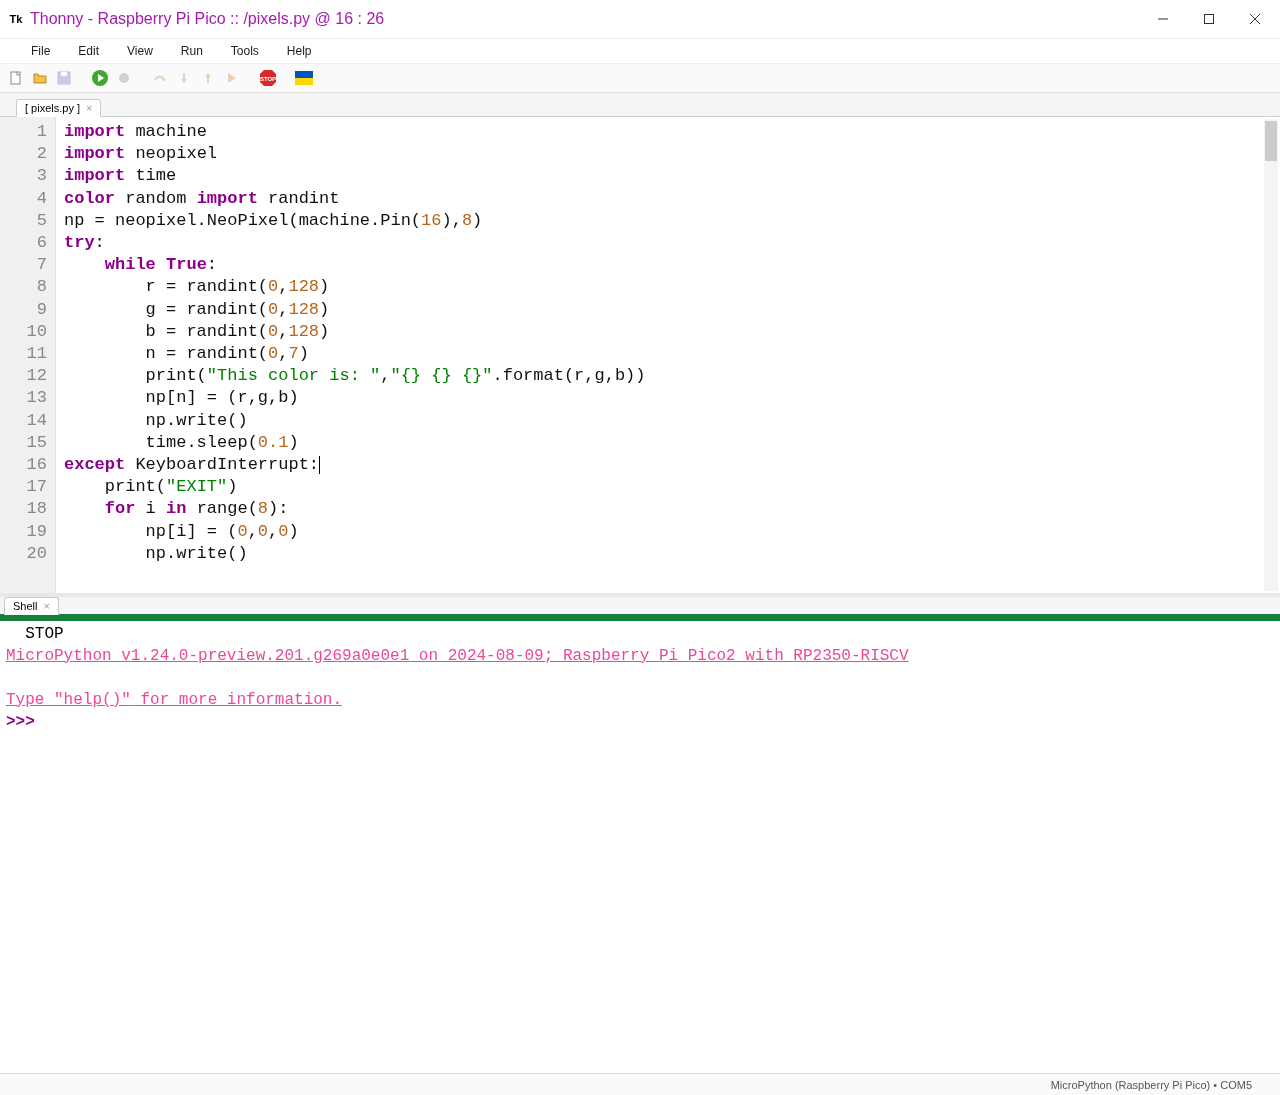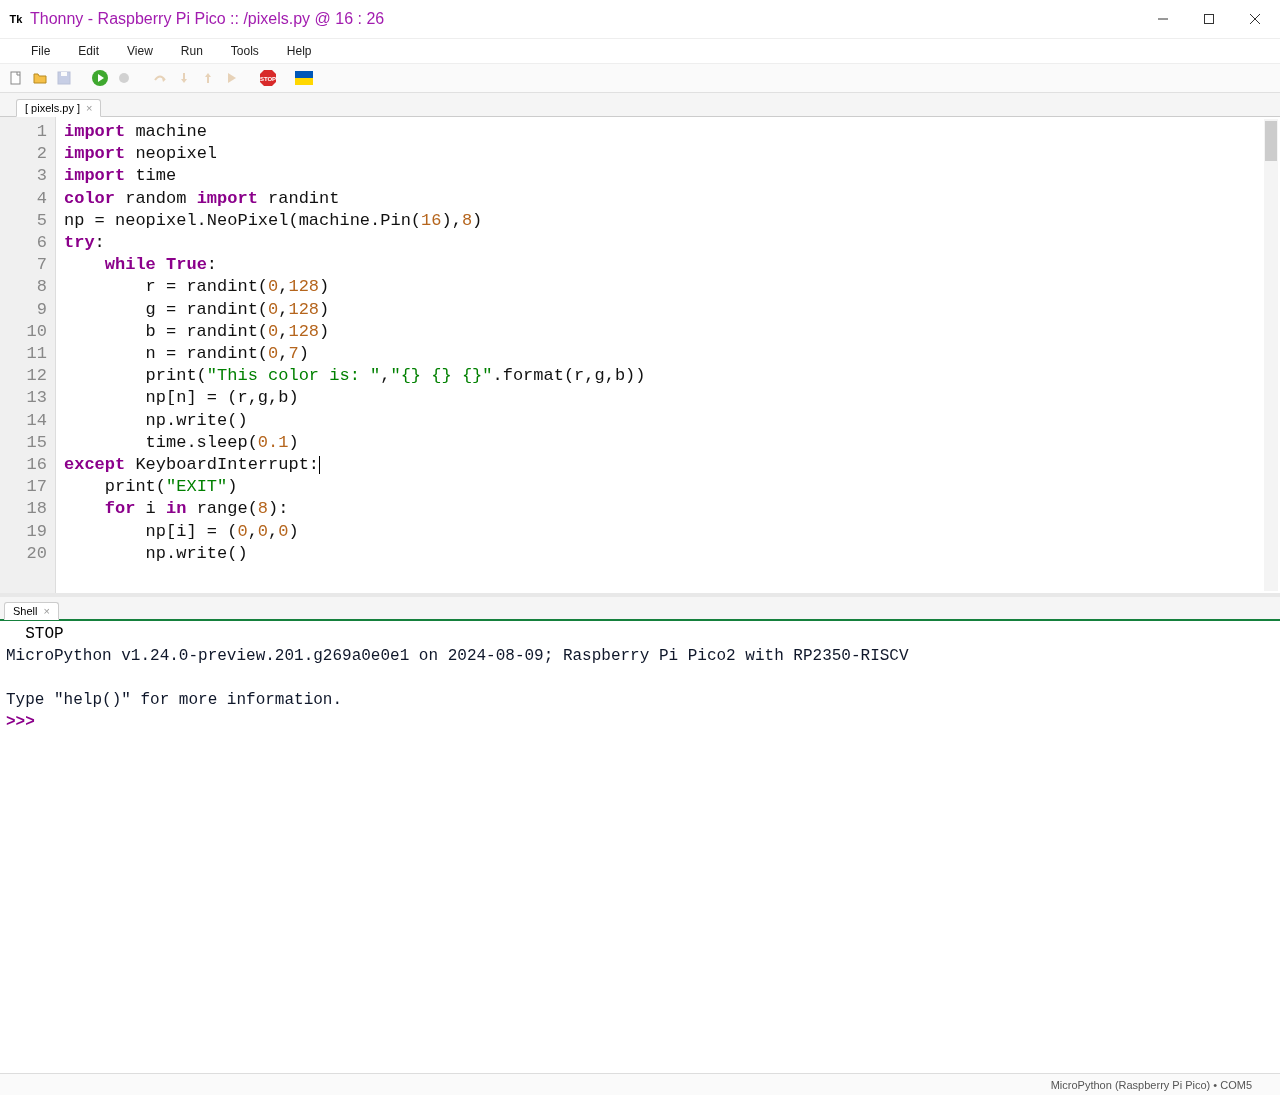--- a/index.html
+++ b/index.html
@@ -21,23 +21,23 @@
 .tab .close { color:#999; font-size:11px; }
 .editor { flex: 0 0 480px; display:flex; background:#fff; border-bottom: 4px solid #e8e8e8; position:relative; }
 .gutter { width: 56px; background:#f0f0f0; border-right:1px solid #ddd; padding: 4px 8px 4px 0; text-align:right; font-family: Consolas, "Courier New", monospace; font-size:17px; color:#888; line-height:22.2px; }
 .code { flex:1; padding: 4px 8px; font-family: Consolas, "Courier New", monospace; font-size:17px; color:#111; line-height:22.2px; white-space:pre; overflow:auto; }
 .kw { color:#8b008b; font-weight:bold; }
 .kwb { color:#8b008b; font-weight:bold; }
 .num { color:#b5651d; }
 .str { color:#008000; }
 .scroll-v { position:absolute; right:2px; top:2px; bottom:2px; width:14px; background:#f4f4f4; }
 .scroll-v .thumb { position:absolute; left:1px; right:1px; top:2px; height:40px; background:#ccc; }
-.shelltab { height: 24px; display:flex; align-items:flex-end; padding: 0 4px; border-bottom:2px solid #15803d; background:#f5f5f5; }
+.shelltab { height: 24px; display:flex; align-items:flex-end; padding: 0 4px; border-bottom:7px solid #15803d; background:#f5f5f5; }
 .shell { flex:1; padding: 2px 6px; font-family: Consolas, "Courier New", monospace; font-size:16px; line-height:22px; white-space:pre; overflow:auto; }
-.shell .dim { color:#0f172a; }
+.shell .dim { color:#ec4899;text-decoration:underline; }
 .shell .prompt { color:#8b008b; font-weight:bold; }
 .statusbar { height: 22px; border-top:1px solid #ddd; display:flex; align-items:center; justify-content:flex-end; padding: 0 28px; font-size:11px; color:#555; background:#fafafa; }
 .cursor-bar { display:inline-block; width:1px; height:18px; background:#000; vertical-align:middle; }
 </style>
 </head>
 <body>
 
 <div class="titlebar">
   <span class="icon">Tk</span>
   <span class="title">Thonny  -  Raspberry Pi Pico :: /pixels.py  @  16 : 26</span>

